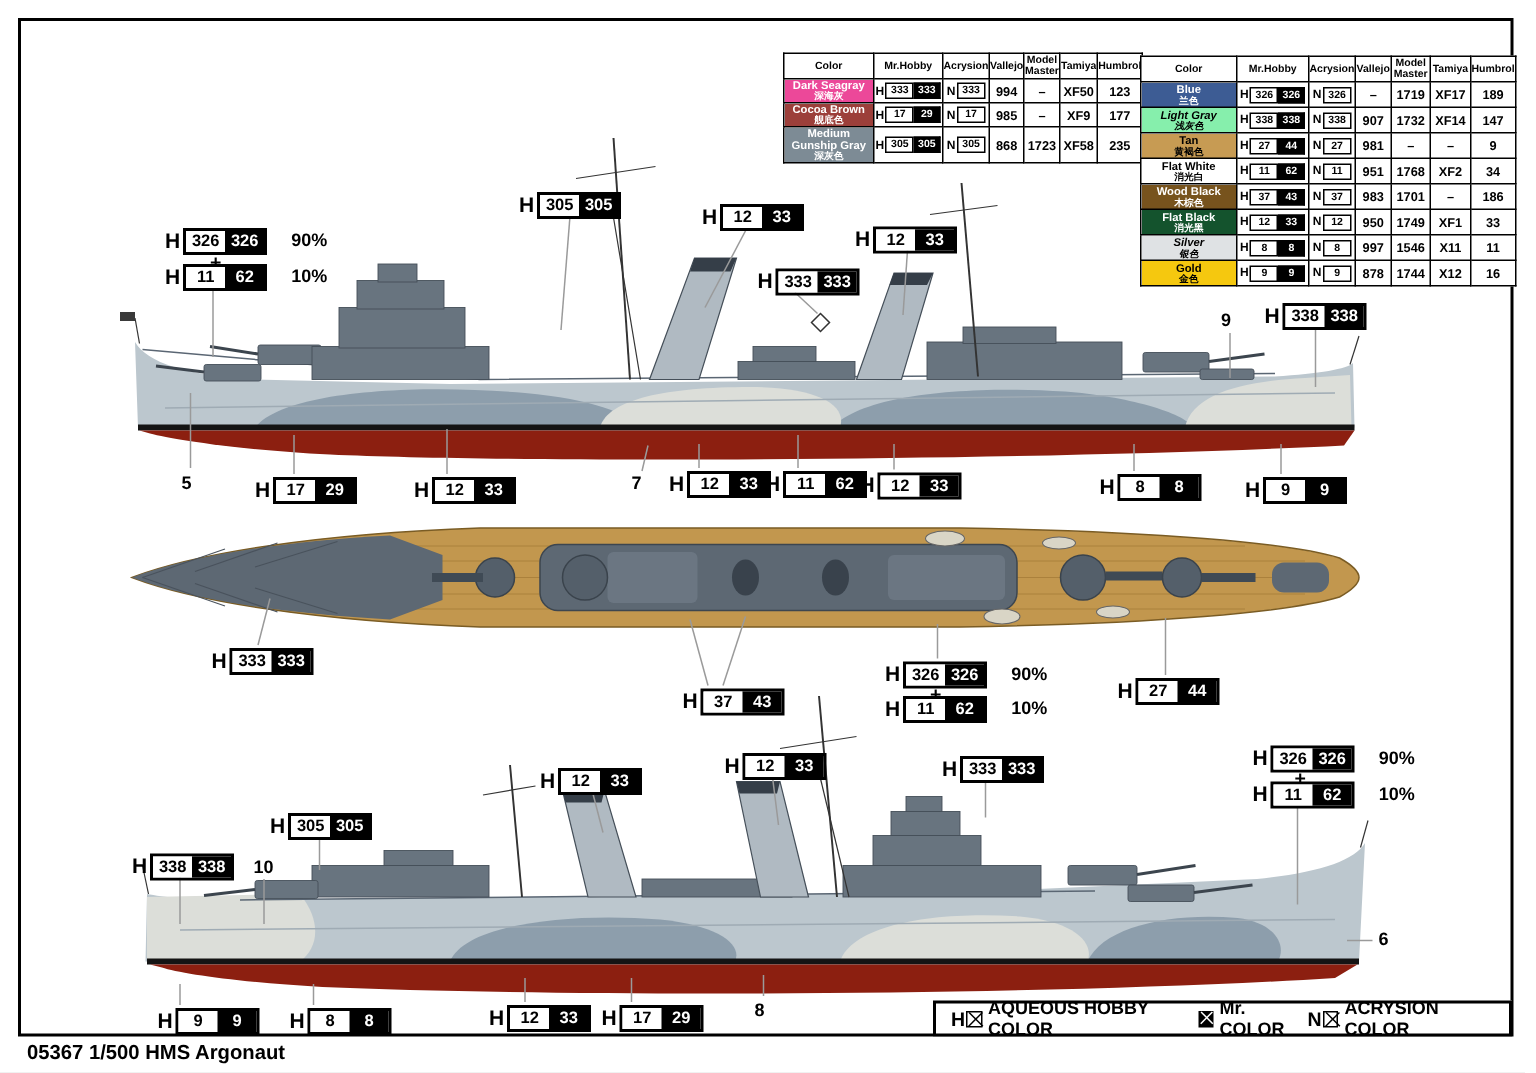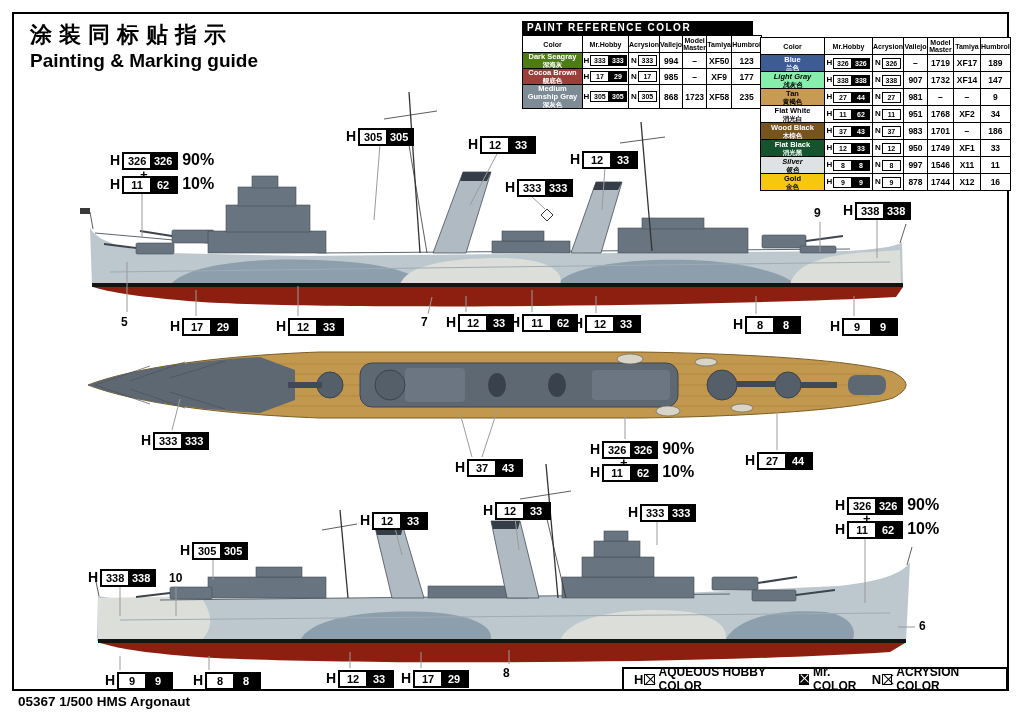--- a/index.html
+++ b/index.html
@@ -29,21 +29,21 @@
   .pb{display:inline-block;border:1px solid #000;min-width:15px;padding:0 1px;font-weight:bold;font-size:7px;line-height:9px;background:#fff;color:#000;vertical-align:middle;}
   .pb.dark{background:#000;color:#fff;border-left:none;}
 
   
   .co{position:absolute;display:flex;align-items:flex-start;white-space:nowrap;}
   .co .H{font-weight:bold;font-size:14px;line-height:16px;margin-right:2px;}
   .co .bx{display:inline-flex;border:2px solid #000;height:14px;}
   .co .b1,.co .b2{min-width:22px;padding:0 2px;text-align:center;font-weight:bold;font-size:11px;line-height:14px;}
   .co .b1{background:#fff;color:#000;}
   .co .b2{background:#000;color:#fff;}
-  .co .sfx{font-weight:bold;font-size:16px;line-height:16px;margin-left:4px;}
+  .co .sfx{font-weight:bold;font-size:12px;line-height:16px;margin-left:16px;}
   .co .num{font-weight:bold;font-size:12px;line-height:13px;}
   .co .plus{font-weight:bold;font-size:13px;line-height:13px;}
 
   
   .legend{position:absolute;left:622px;top:667px;width:386px;height:24px;border:2px solid #000;box-sizing:border-box;
           background:#fff;display:flex;align-items:center;justify-content:space-between;padding:0 10px;}
   .lg-item{display:inline-flex;align-items:center;font-size:12px;font-weight:bold;}
   .lgp{font-size:13px;font-weight:bold;margin-right:1px;}
   .lgt{margin-left:4px;}
   .xb{position:relative;width:11px;height:11px;display:inline-block;box-sizing:border-box;}
@@ -54,24 +54,20 @@
   .xb::after{transform:rotate(-45deg);}
   .xb.dark::before,.xb.dark::after{background:#fff;left:0;width:11px;}
   .footer{position:absolute;left:18px;top:694px;font-size:13.5px;font-weight:bold;}
 </style>
 </head>
 <body>
 
 <div class="page">
   <div class="frame"></div>
 
-  <div class="titles">
-    <div class="t-cn">涂装同标贴指示</div>
-    <div class="t-en">Painting &amp; Marking guide</div>
-  </div>
 
   <svg id="ships" width="1024" height="715" viewBox="0 0 1024 715">
 
     <g>
       <path d="M90,228 C98,242 125,250 168,253 L300,256 L850,251 C880,249 898,246 902,242 L903,285 L92,285 Z" fill="#bcc7ce"></path>
       <path d="M170,285 C190,260 280,256 350,262 C395,266 420,276 425,285 Z" fill="#8d9eac"></path>
       <path d="M555,285 C575,262 650,257 710,261 C750,264 790,275 795,285 Z" fill="#8d9eac"></path>
       <path d="M400,285 C405,266 445,258 500,258 C545,258 565,270 560,285 Z" fill="#dcded9"></path>
       <path d="M790,285 C795,262 830,254 870,252 L900,250 L901,285 Z" fill="#dcded9"></path>
       <path d="M95,233 L320,253 L850,249" fill="none" stroke="#5a6673" stroke-width="1"></path>
@@ -218,21 +214,20 @@
       <line x1="898" y1="627" x2="915" y2="627"></line>
       <line x1="120" y1="670" x2="120" y2="656"></line>
       <line x1="209" y1="670" x2="209" y2="656"></line>
       <line x1="350" y1="668" x2="350" y2="652"></line>
       <line x1="421" y1="668" x2="421" y2="652"></line>
       <line x1="509" y1="664" x2="509" y2="650"></line>
     </g>
     <polygon points="547,209 553,215 547,221 541,215" fill="none" stroke="#333" stroke-width="1"></polygon>
   </svg>
 
-  <div class="paint-bar">PAINT  REFERENCE COLOR</div>
   <div id="pt-left" class="ptable">
       <table>
         <colgroup>
           <col style="width: 60px;">
           <col style="width: 46px;">
           <col style="width: 28px;">
           <col style="width: 22px;">
           <col style="width: 24px;">
           <col style="width: 25px;">
           <col style="width: 25px;">
@@ -241,21 +236,21 @@
           <tr>
             <th>Color</th>
             <th>Mr.Hobby</th>
             <th>Acrysion</th>
             <th>Vallejo</th>
             <th>Model Master</th>
             <th>Tamiya</th>
             <th>Humbrol</th>
           </tr>
           <tr>
-            <td style="background: #4d7c0f; color: rgb(255, 255, 255);">
+            <td style="background: #ec4899; color: rgb(255, 255, 255);">
               <div class="swn">Dark Seagray</div>
               <div class="swc">深海灰</div>
             </td>
             <td><span class="hl">H</span><span class="pb">333</span><span class="pb dark">333</span></td>
             <td><span class="hl">N</span><span class="pb">333</span></td>
             <td>994</td>
             <td>–</td>
             <td>XF50</td>
             <td>123</td>
           </tr>

